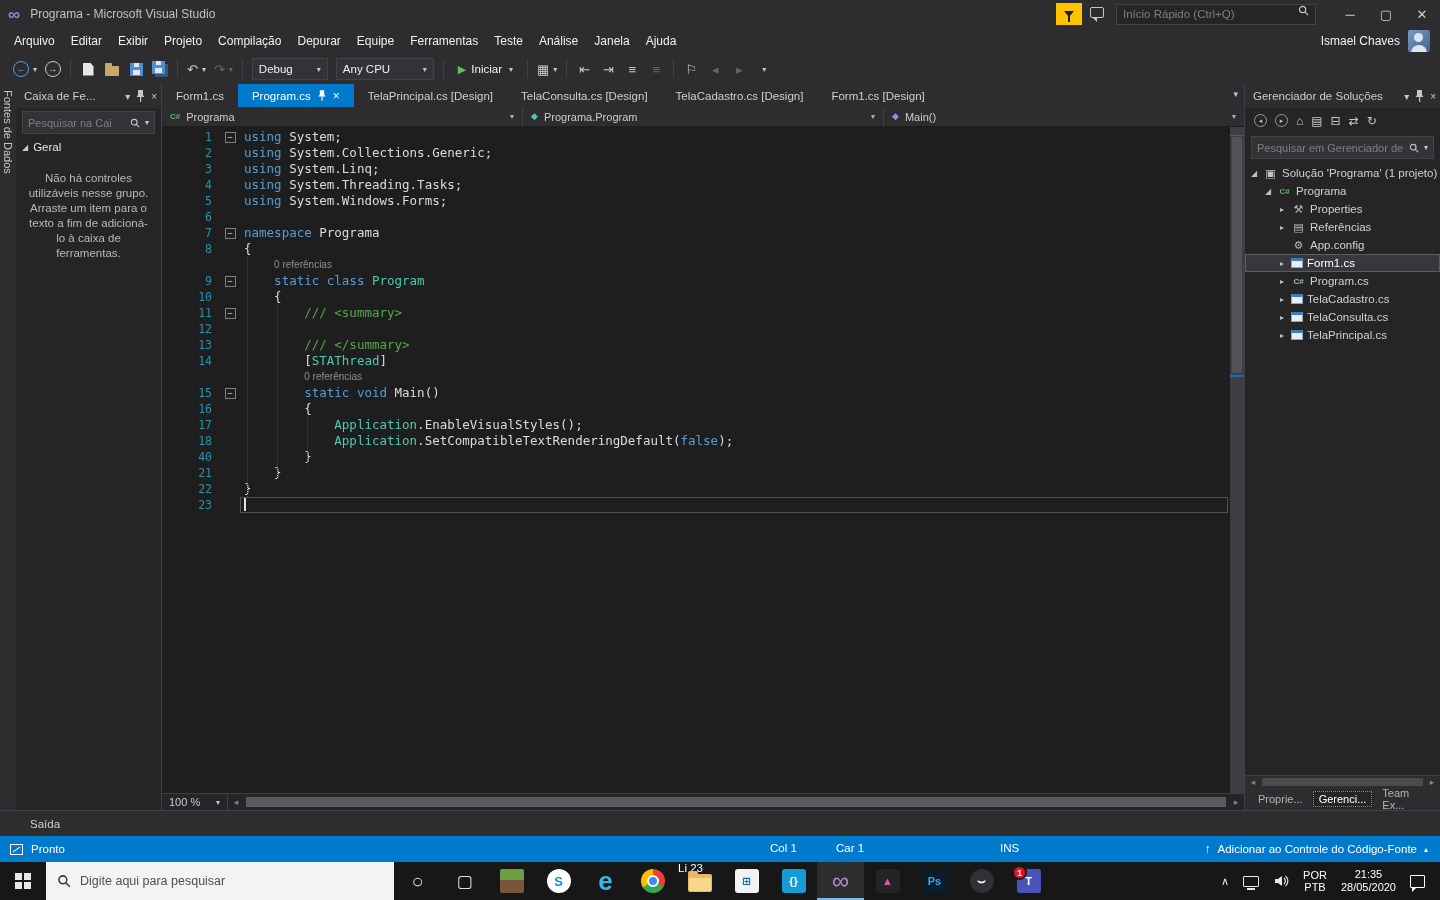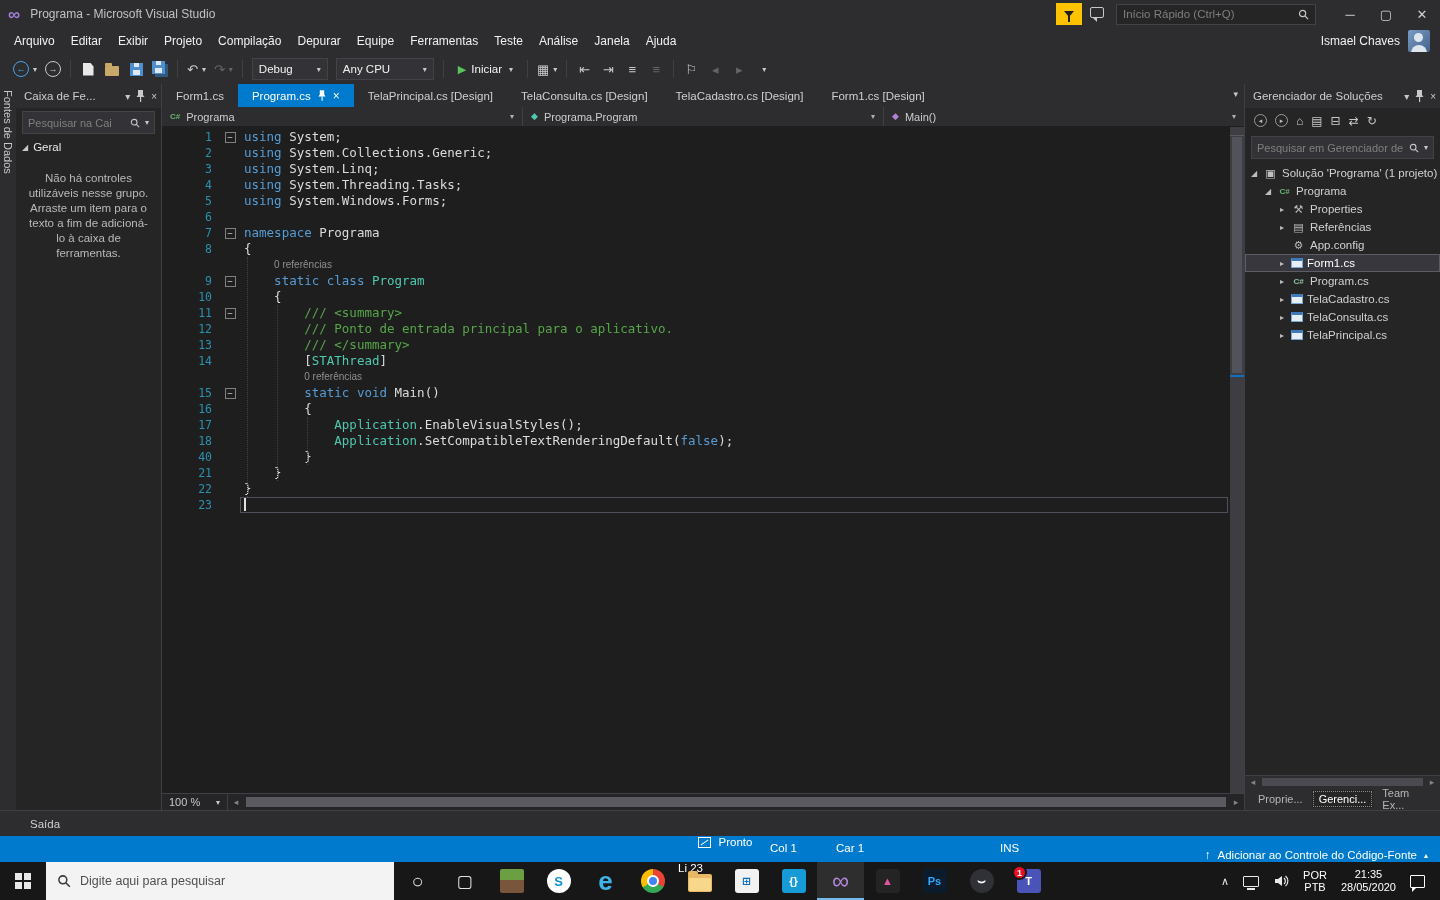--- a/index.html
+++ b/index.html
@@ -14,21 +14,21 @@
   .titlebar { height:28px; display:flex; align-items:center; padding-left:8px; background:#2d2d30; }
   .app-logo { color:#9e7cd6; font-size:17px; font-weight:bold; margin-right:10px; line-height:1; }
   .win-title { font-size:12px; color:#c2c2c2; }
   .tbr { margin-left:auto; display:flex; align-items:center; height:100%; }
   .notif-btn { width:26px; height:22px; background:#fdc300; display:flex; align-items:center; justify-content:center; margin-right:8px; }
   .funnel { width:0; height:0; border-left:5px solid transparent; border-right:5px solid transparent; border-top:6px solid #1e1e1e; position:relative; }
   .funnel::after { content:""; position:absolute; left:-1px; top:-1px; width:2px; height:6px; background:#1e1e1e; }
   .fb-btn { margin-right:12px; }
   .bubble { display:inline-block; width:14px; height:11px; border:1.5px solid #c8c8c8; border-radius:2px; position:relative; }
   .bubble::after { content:""; position:absolute; left:2px; bottom:-5px; border-left:4px solid transparent; border-top:4px solid #c8c8c8; }
-  .quick-launch { width:200px; height:21px; border:1px solid #434346; background:#252526; display:flex; align-items:center; padding:0 6px; margin-right:16px; }
+  .quick-launch { width:200px; height:21px; border:1px solid #434346; background:#252526; display:flex; padding:0 6px; margin-right:16px; }
   .quick-launch input { flex:1; font-size:11.5px; min-width:0; }
   .winbtn { width:36px; height:100%; display:flex; align-items:center; justify-content:center; color:#d0d0d0; font-size:13px; }
 
   
   .menubar { height:26px; display:flex; align-items:center; padding-left:6px; background:#2d2d30; }
   .menu-items { display:flex; }
   .menu-item { padding:4px 8px; color:#f1f1f1; font-size:12px; }
   .user-area { margin-left:auto; display:flex; align-items:center; gap:8px; padding-right:10px; color:#f1f1f1; }
   .avatar { width:22px; height:22px; border-radius:2px; background:linear-gradient(135deg,#7a9cc4,#43618c); position:relative; overflow:hidden; }
   .avatar::after { content:""; position:absolute; left:6px; top:3px; width:9px; height:9px; border-radius:50%; background:#dde6ee; }
@@ -130,21 +130,21 @@
   .sh-track { flex:1; height:100%; position:relative; }
   .sh-thumb { position:absolute; left:1px; right:1px; top:2px; bottom:2px; background:#4a4a50; }
   .se-tabs { height:22px; display:flex; align-items:center; gap:2px; background:#2d2d30; padding-left:6px; font-size:11px; color:#b5b5b5; flex:none; }
   .se-tab { padding:3px 7px; }
   .se-tab.active { color:#ffffff; background:#252526; outline:1px dotted #8a8a8a; outline-offset:-2px; }
 
   .pin-svg, .mag-svg { flex:none; }
 
   
   .output-strip { height:26px; background:#2d2d30; border-top:1px solid #3f3f46; display:flex; align-items:center; padding-left:30px; font-size:11.5px; color:#d0d0d0; }
-  .statusbar { height:26px; background:#007acc; position:relative; display:flex; align-items:center; color:#ffffff; font-size:11.5px;flex-direction:column; }
+  .statusbar { height:26px; background:#007acc; position:relative; display:flex; align-items:center; color:#ffffff; font-size:11.5px; }
   .sb-left { display:flex; align-items:center; gap:8px; padding-left:10px; }
   .sb-box { width:13px; height:11px; border:1px solid #ffffff; position:relative; }
   .sb-box::after { content:""; position:absolute; left:1px; top:4px; width:9px; height:1px; background:#fff; transform:rotate(-35deg); }
   .sb-abs { position:absolute; top:6px; }
   .sb-li { left:678px;margin-top:20px; } .sb-col { left:770px; } .sb-car { left:836px; } .sb-ins { left:1000px;text-align:center; }
   .sb-right { margin-left:auto; display:flex; align-items:center; gap:7px; padding-right:12px; }
   .up-arr { font-size:12px; } .sb-dd { font-size:8px; }
 
   
   .taskbar { height:38px; background:#171717; display:flex; align-items:stretch; }
@@ -449,21 +449,21 @@
           <div class="crow">
             <span class="lnum">11</span>
             <span class="lfold">
               <span class="foldbox">−</span>
             </span>
             <span class="lcode"><span class="c-p">        </span><span class="c-c">/// &lt;summary&gt;</span></span>
           </div>
           <div class="crow">
             <span class="lnum">12</span>
             <span class="lfold"></span>
-            <span class="lcode"><span class="c-p">        </span><span class="c-c">/// Ponto de entrada principal para o aplicativo.</span></span>
+            <span class="lcode"><span class="c-p">        </span></span>
           </div>
           <div class="crow">
             <span class="lnum">13</span>
             <span class="lfold"></span>
             <span class="lcode"><span class="c-p">        </span><span class="c-c">/// &lt;/summary&gt;</span></span>
           </div>
           <div class="crow">
             <span class="lnum">14</span>
             <span class="lfold"></span>
             <span class="lcode"><span class="c-p">        [</span><span class="c-t">STAThread</span><span class="c-p">]</span></span>

